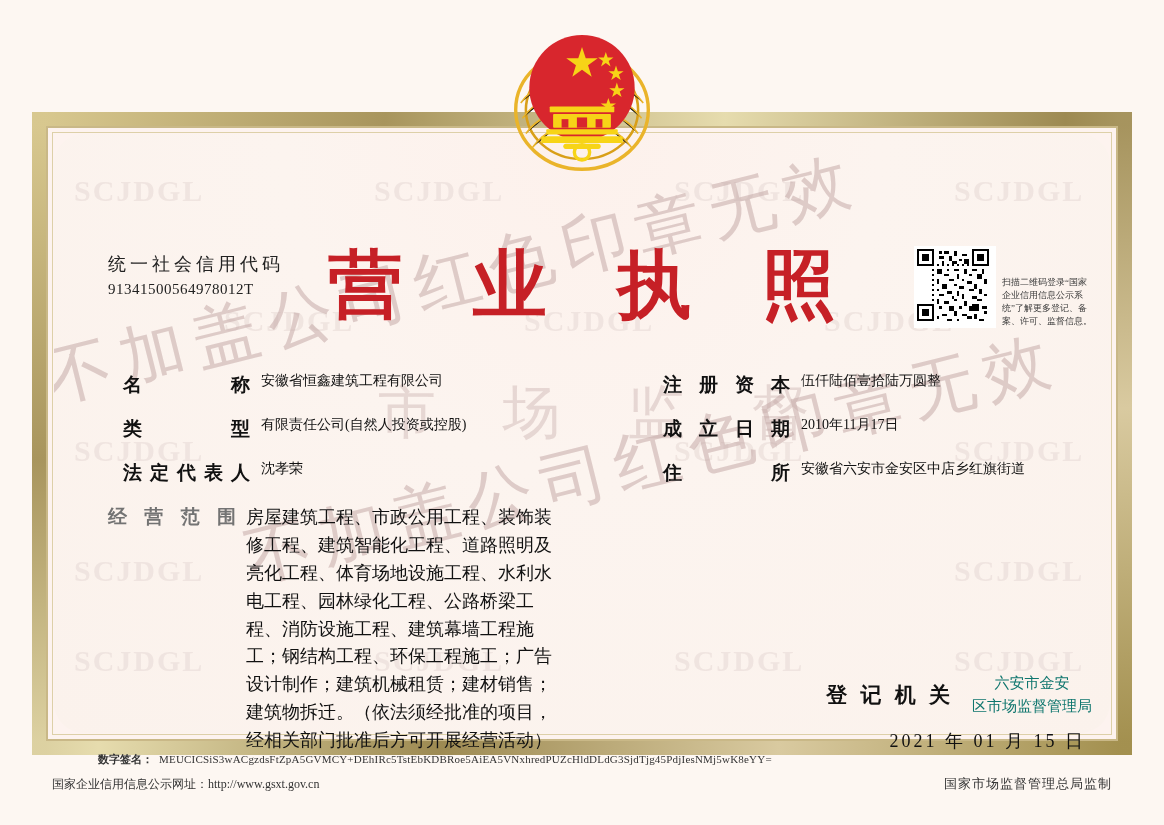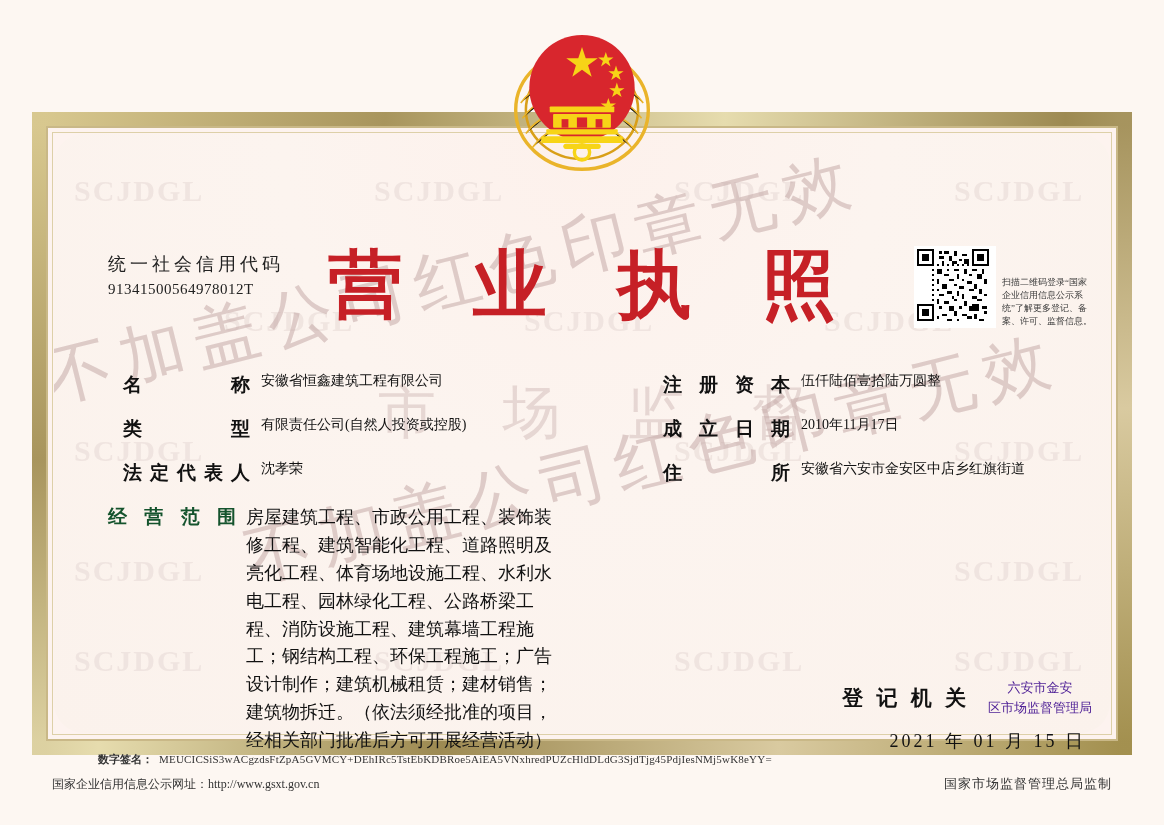--- a/index.html
+++ b/index.html
@@ -124,34 +124,34 @@
     white-space:nowrap;
     flex:0 0 auto;
   }
   .lbl.w5{width:128px;display:inline-block;text-align:justify;text-align-last:justify;}
   .lbl.w4{width:128px;display:inline-block;text-align:justify;text-align-last:justify;}
   .val{
     font-size:14px;color:#111;margin-left:10px;line-height:1.35;
   }
   .scope-row{display:flex;}
   .scope-lbl{
-    width:128px;flex:0 0 128px;font-size:19px;font-weight:bold;color:#14532d;
+    width:128px;flex:0 0 128px;font-size:19px;font-weight:bold;color:#737373;
     text-align:justify;text-align-last:justify;
   }
   .scope-val{
     margin-left:10px;font-size:18px;line-height:1.55;color:#111;width:320px;
   }
   
   .registry{
     position:absolute;right:72px;bottom:108px;z-index:6;
     display:flex;align-items:center;
   }
   .registry-lbl{font-size:21px;font-weight:bold;letter-spacing:4px;color:#111;}
   .registry-val{
-    margin-left:18px;font-size:13px;line-height:1.5;color:#4c1d95;text-align:center;
+    margin-left:18px;font-size:15px;line-height:1.5;color:#0f766e;text-align:center;
   }
   .date{
     position:absolute;right:78px;bottom:72px;z-index:6;
     font-size:18px;color:#111;letter-spacing:3px;
   }
   
   .sig{
     position:absolute;left:98px;bottom:58px;z-index:6;
     font-size:11px;color:#333;letter-spacing:0px;
     display:flex;align-items:baseline;

